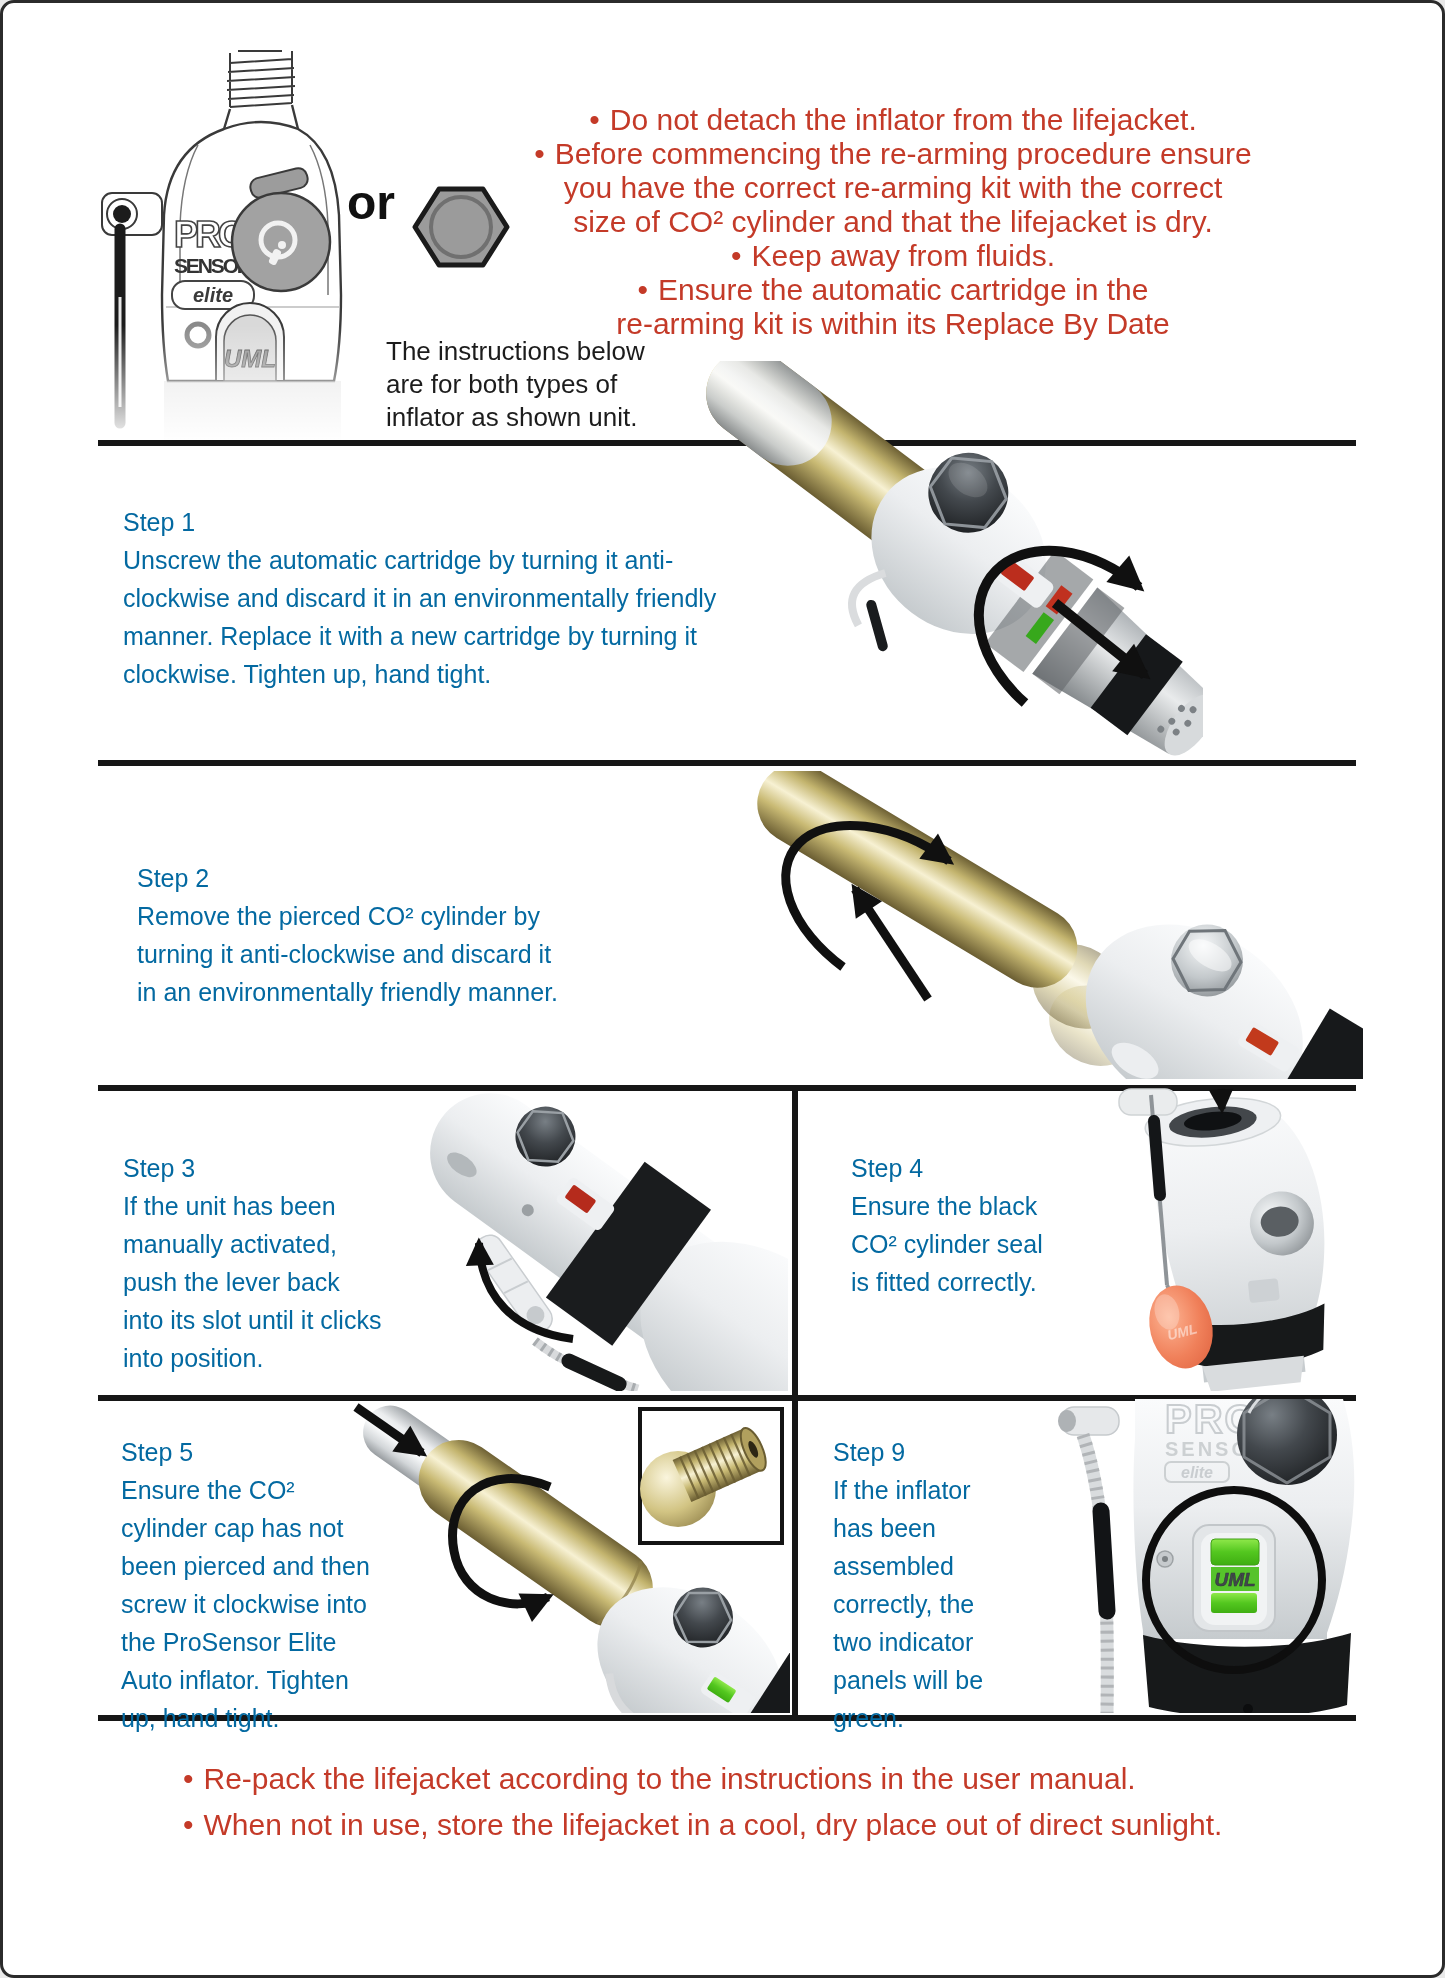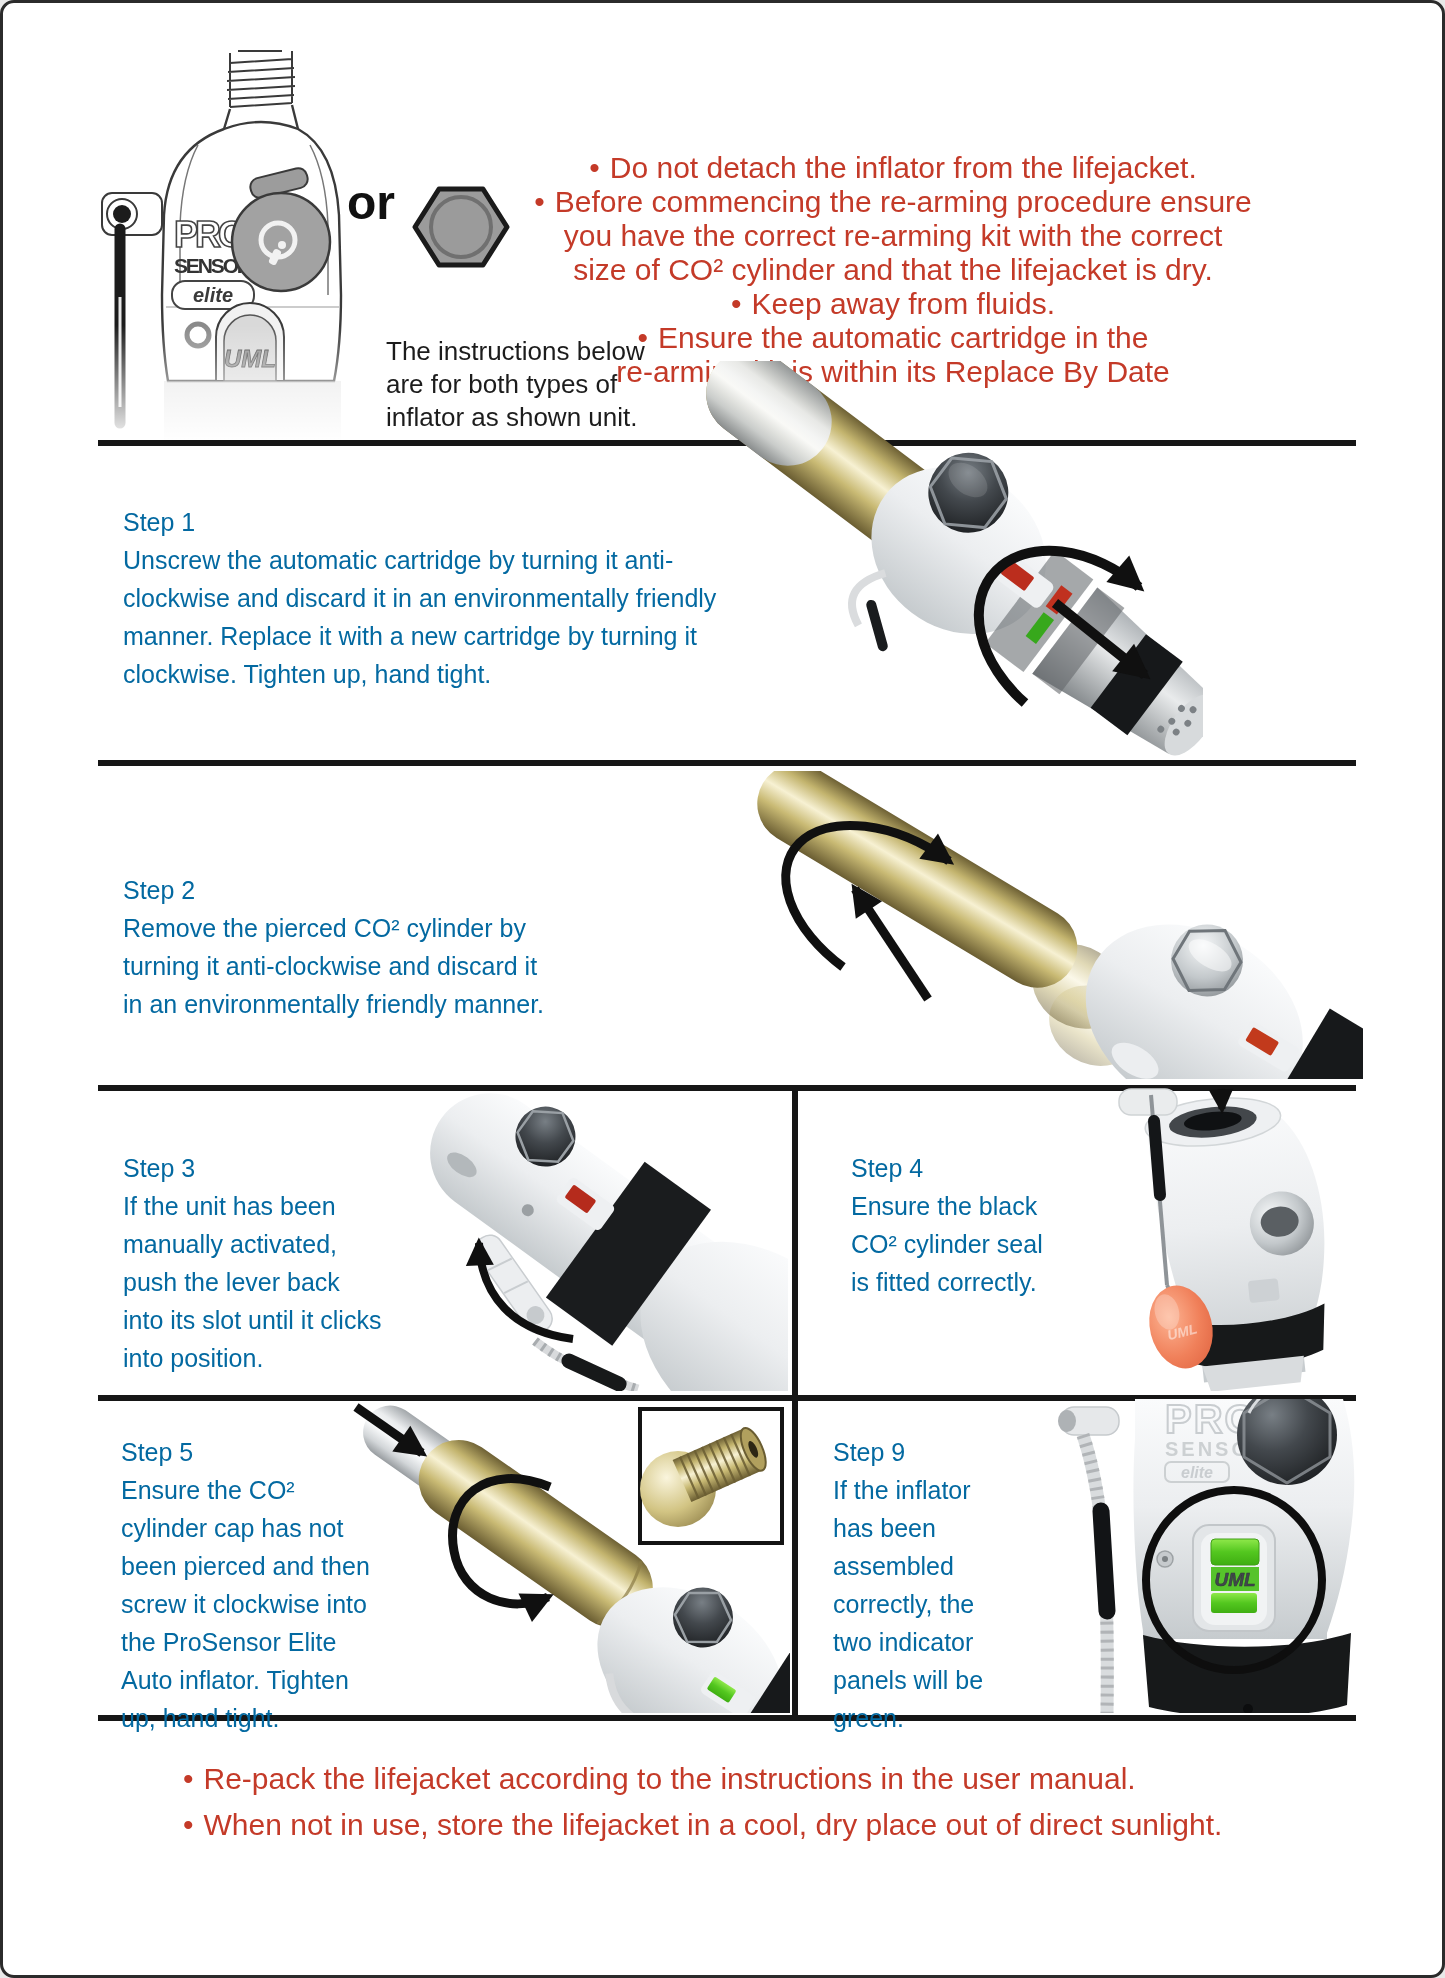--- a/index.html
+++ b/index.html
@@ -9,26 +9,26 @@
     box-sizing:border-box;overflow:hidden;
     font-family:"Liberation Sans","DejaVu Sans",sans-serif;
     color:var(--text,#1c1c1c);
   }
   
   .hdiv{position:absolute;left:95px;width:1258px;height:6px;background:#161616;}
   .vdiv{position:absolute;width:6px;background:#161616;}
   
   .or-label{position:absolute;left:344px;top:172px;font-size:48px;font-weight:bold;color:#111;text-align:right;}
   .warnings{position:absolute;left:530px;top:100px;width:720px;text-align:center;
-    color:var(--warning-red,#c43a28);font-size:30px;line-height:34px;margin-top:48px;}
+    color:var(--warning-red,#c43a28);font-size:30px;line-height:34px;}
   .note{position:absolute;left:383px;top:332px;width:292px;font-size:26px;line-height:33px;color:#1c1c1c;}
   
   .step-text{position:absolute;font-size:25px;line-height:38px;color:#0369a1;}
   .s1{left:120px;top:500px;width:600px;}
-  .s2{left:120px;top:856px;width:430px;margin-top:12px;}
+  .s2{left:134px;top:856px;width:430px;}
   .s3{left:120px;top:1146px;width:262px;}
   .s4{left:830px;top:1146px;width:212px;margin-left:18px;}
   .s5{left:118px;top:1430px;width:254px;}
   .s6{left:830px;top:1430px;width:176px;}
   
   .illo{position:absolute;}
   .i1{left:700px;top:358px;width:500px;height:395px;}
   .i2{left:690px;top:768px;width:670px;height:308px;}
   .i3{left:420px;top:1088px;width:365px;height:300px;}
   .i4{left:1090px;top:1084px;width:272px;height:304px;}

